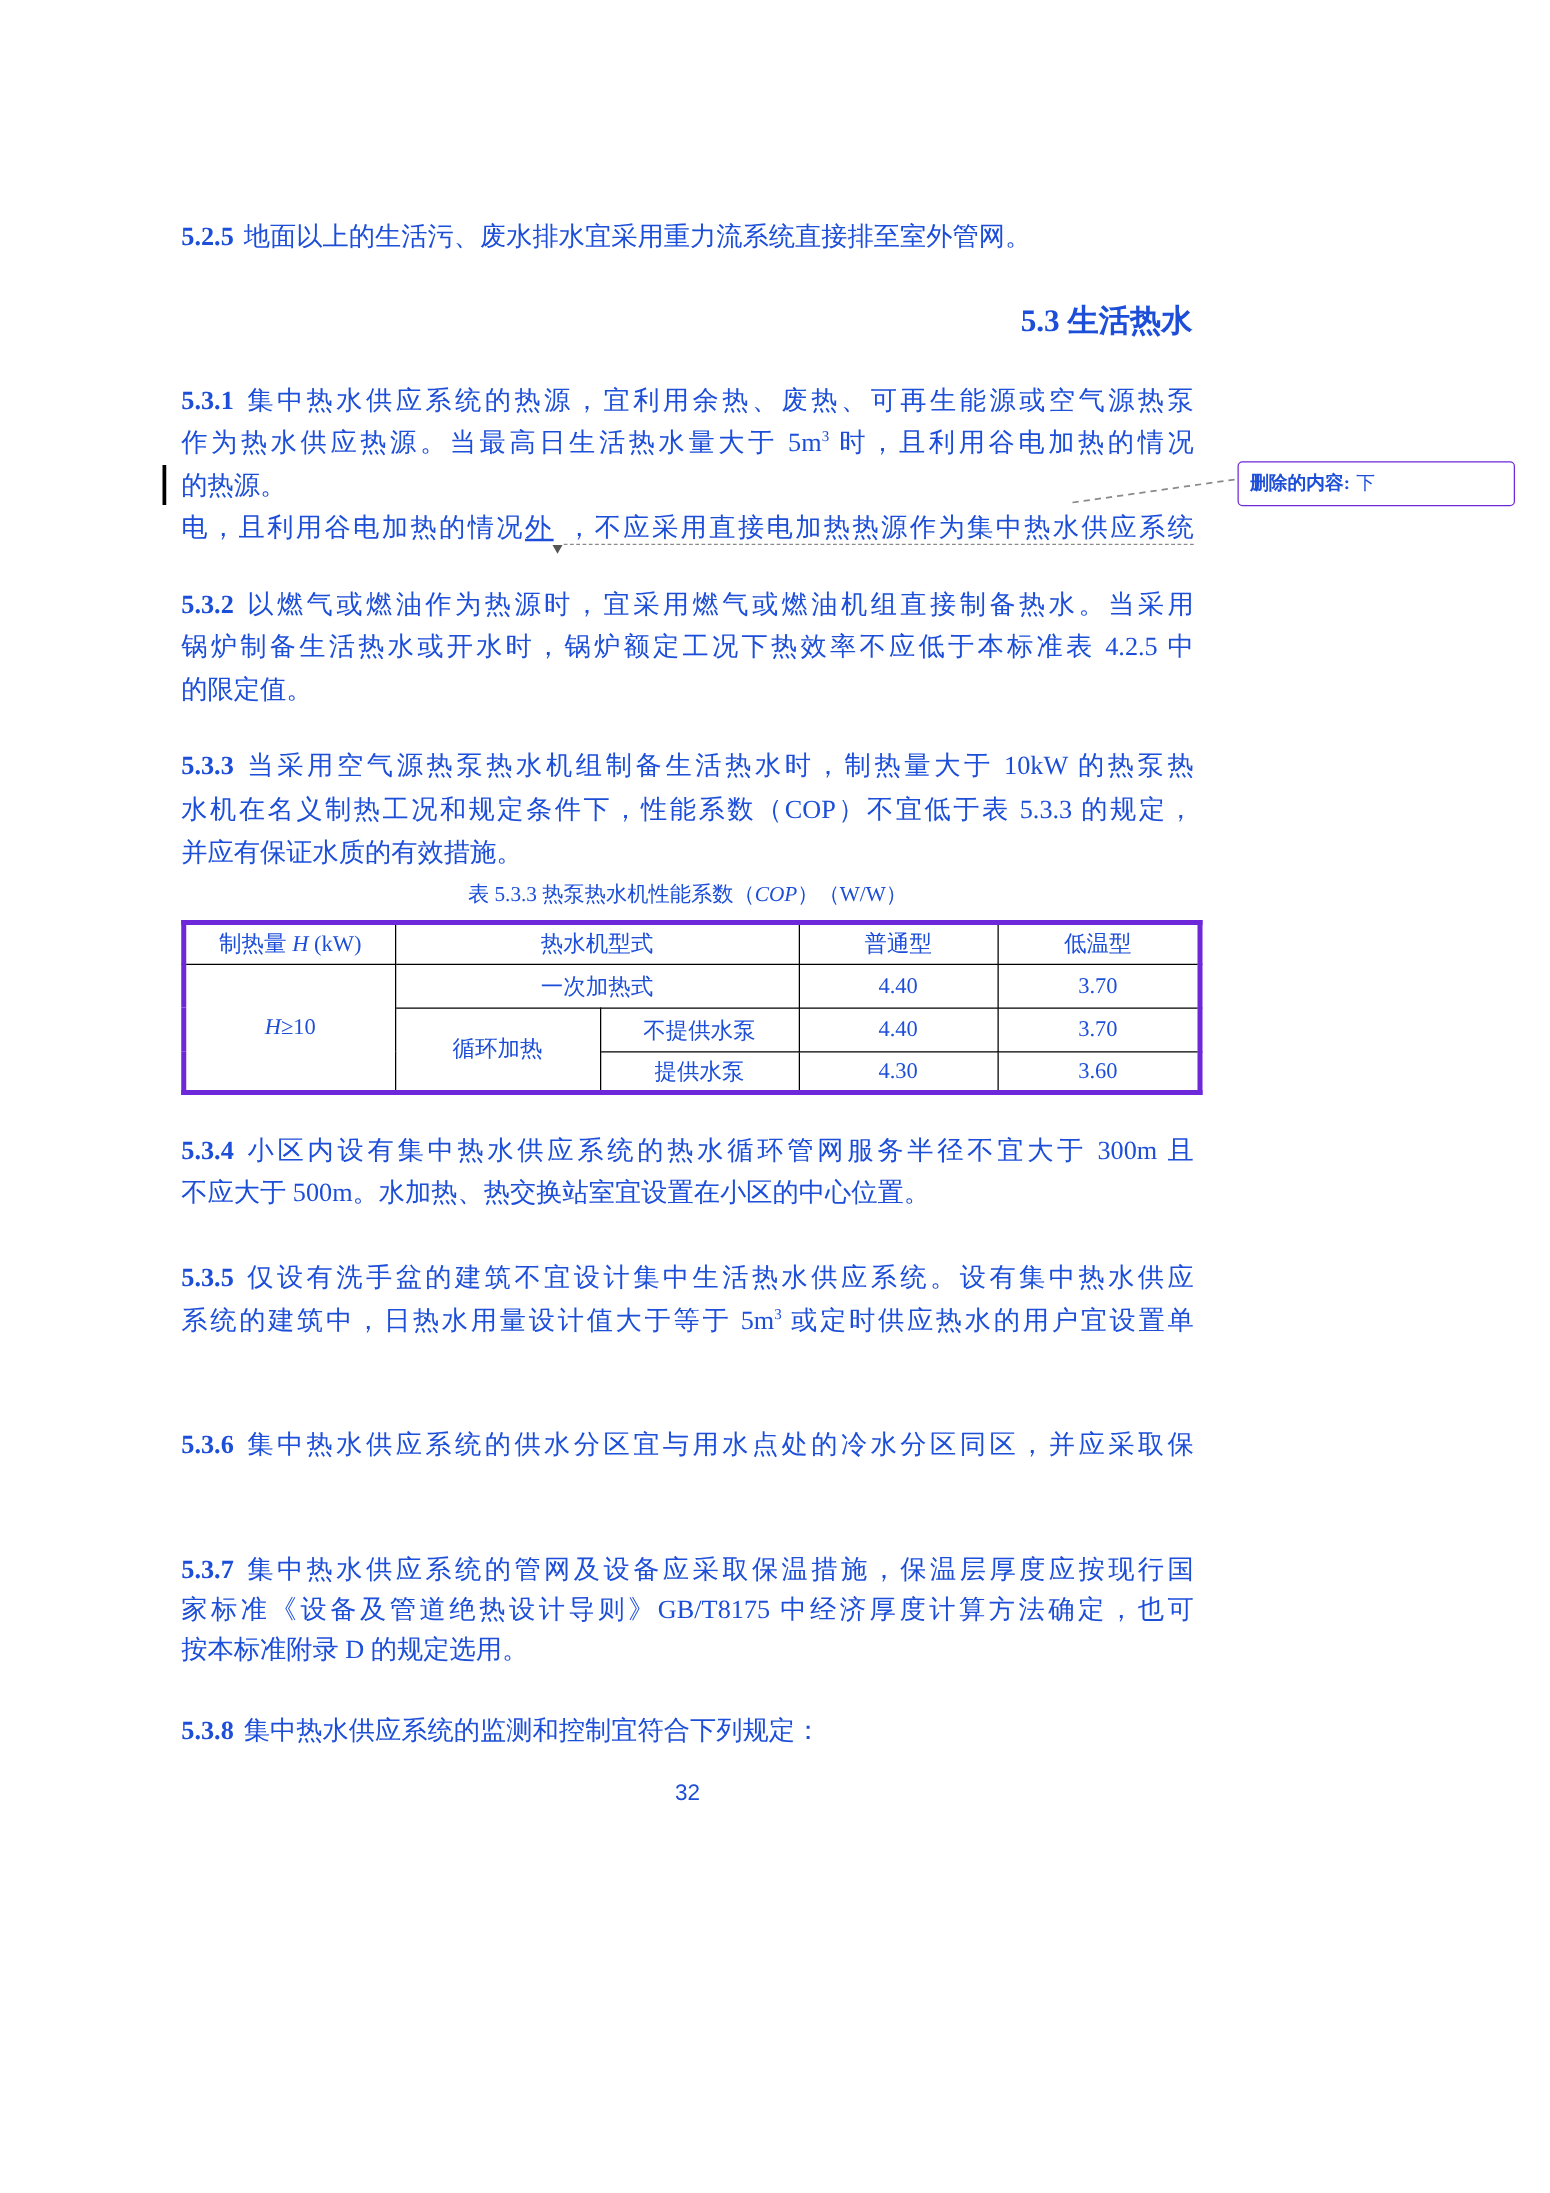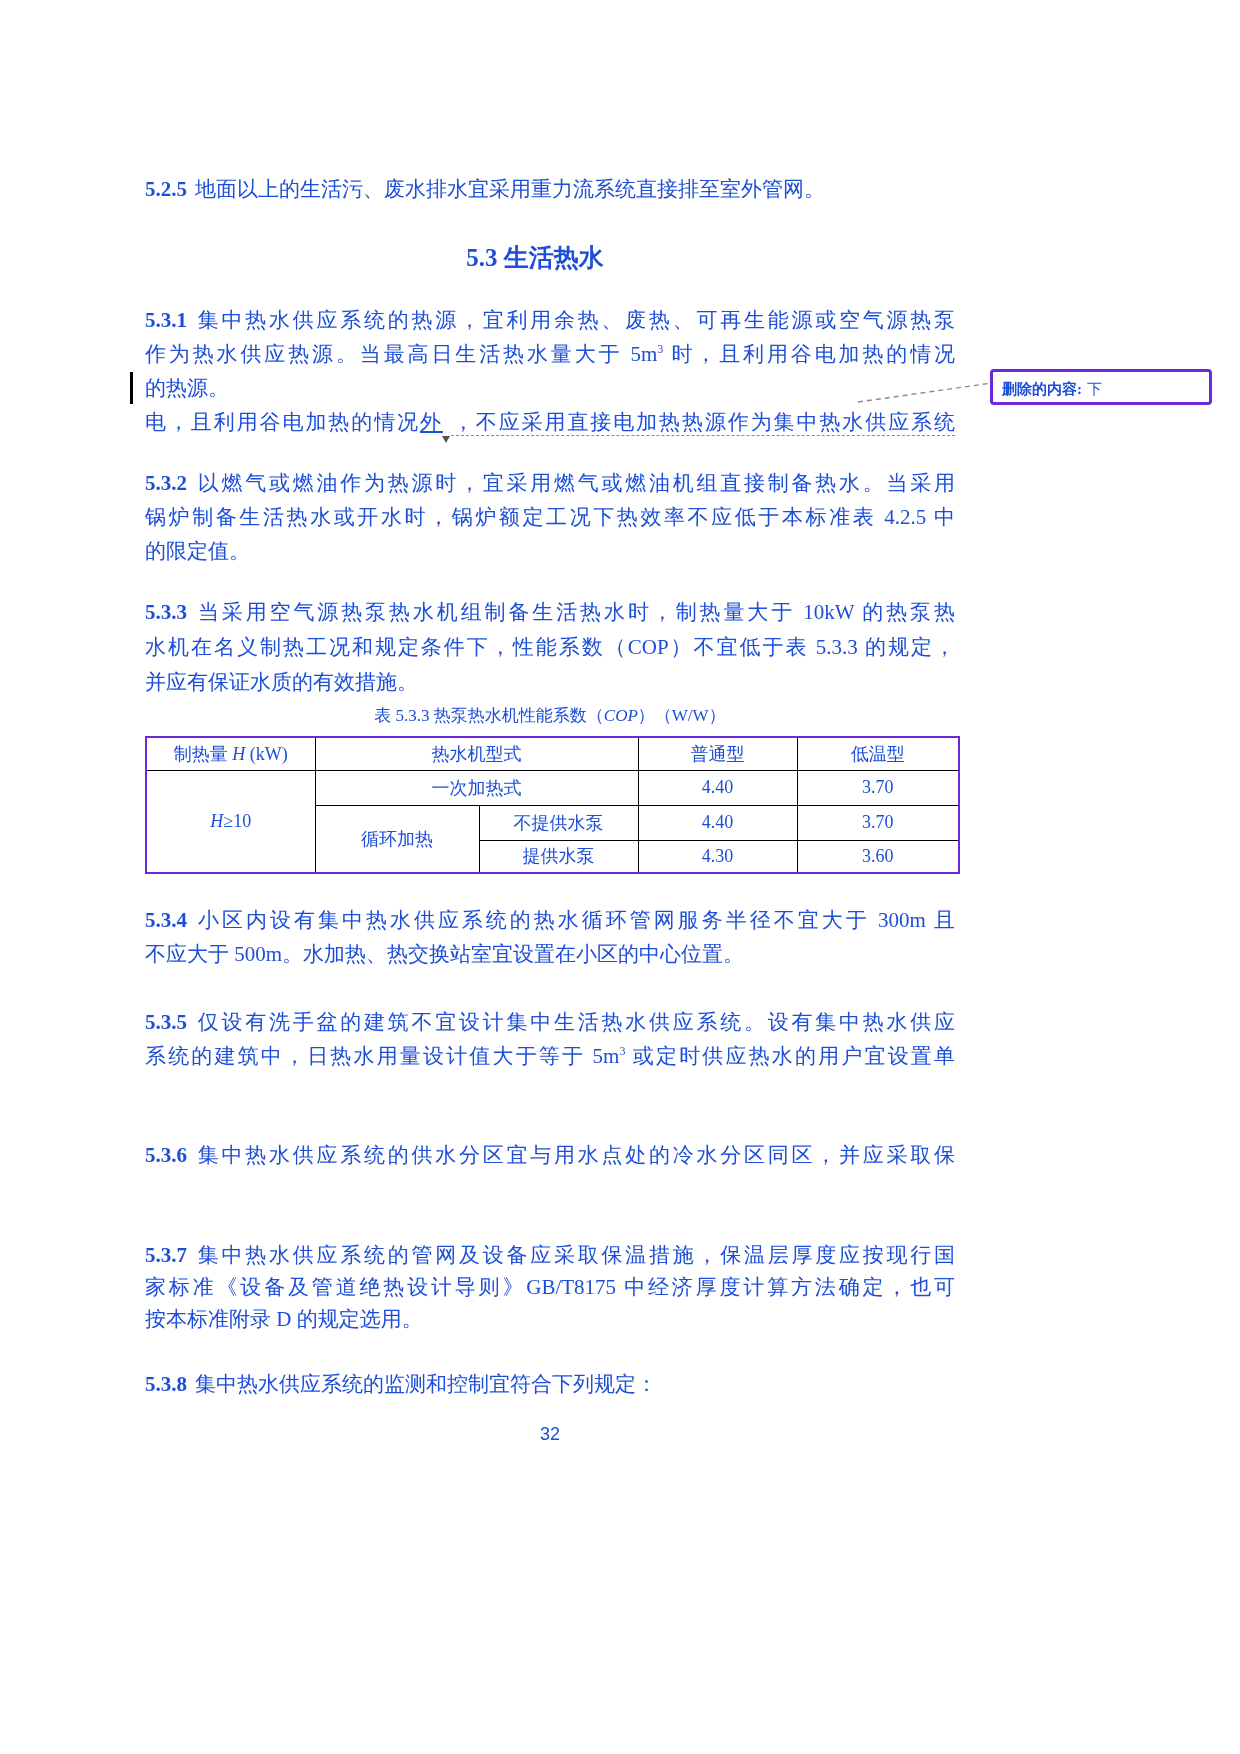--- a/index.html
+++ b/index.html
@@ -9,45 +9,45 @@
     margin:0 auto;overflow:hidden;
   }
   .block{position:absolute;left:145px;width:810px;}
   .ln{
     font-size:21px;line-height:34px;white-space:nowrap;
     text-align:justify;text-align-last:justify;text-justify:inter-character;
   }
   .ln.last{text-align:left;text-align-last:left;}
   .num{font-weight:bold;padding-right:8px;}
   .heading{
-    position:absolute;left:130px;width:810px;text-align:center;
+    position:absolute;left:144px;width:810px;text-align:right;
     font-size:25px;font-weight:bold;line-height:36px;
   }
   .caption{
     position:absolute;left:145px;width:810px;text-align:center;
     font-size:17px;line-height:26px;
   }
   sup{font-size:12px;line-height:0;}
   .ins-run{text-decoration:underline;}
   .del-run{border-bottom:1.6px dashed #8a8a8a;padding-bottom:1px;}
   .anchor-tri{
     display:inline-block;width:0;height:0;margin:0 1px 0 -1px;
     border-left:4px solid transparent;border-right:4px solid transparent;
     border-top:7px solid #555;vertical-align:-14px;
   }
   .change-bar{position:absolute;left:130px;top:372px;width:3px;height:32px;background:#000;}
   table.cop{
     position:absolute;left:145px;top:736px;border-collapse:collapse;
     table-layout:fixed;font-size:18px;
   }
-  table.cop{border:2px solid #6d28d9;}
+  table.cop{border:4px solid #6d28d9;}
   table.cop td{border:1px solid #000;text-align:center;vertical-align:middle;padding:0;}
   .balloon{
     position:absolute;left:990px;top:369px;width:222px;height:36px;
-    border:3px solid #6d28d9;border-radius:4px;background:#fff;
+    border:1px solid #6d28d9;border-radius:4px;background:#fff;
     font-size:15px;line-height:34px;padding:0 9px;box-sizing:border-box;
     white-space:nowrap;overflow:hidden;
   }
   .balloon .lbl{font-weight:bold;padding-right:5px;}
   .connector{position:absolute;left:856px;top:377px;width:138px;height:28px;}
   .pageno{
     position:absolute;left:145px;top:1424px;width:810px;text-align:center;
     font-size:18px;font-family:"Liberation Sans","DejaVu Sans",sans-serif;
   }
 </style>

